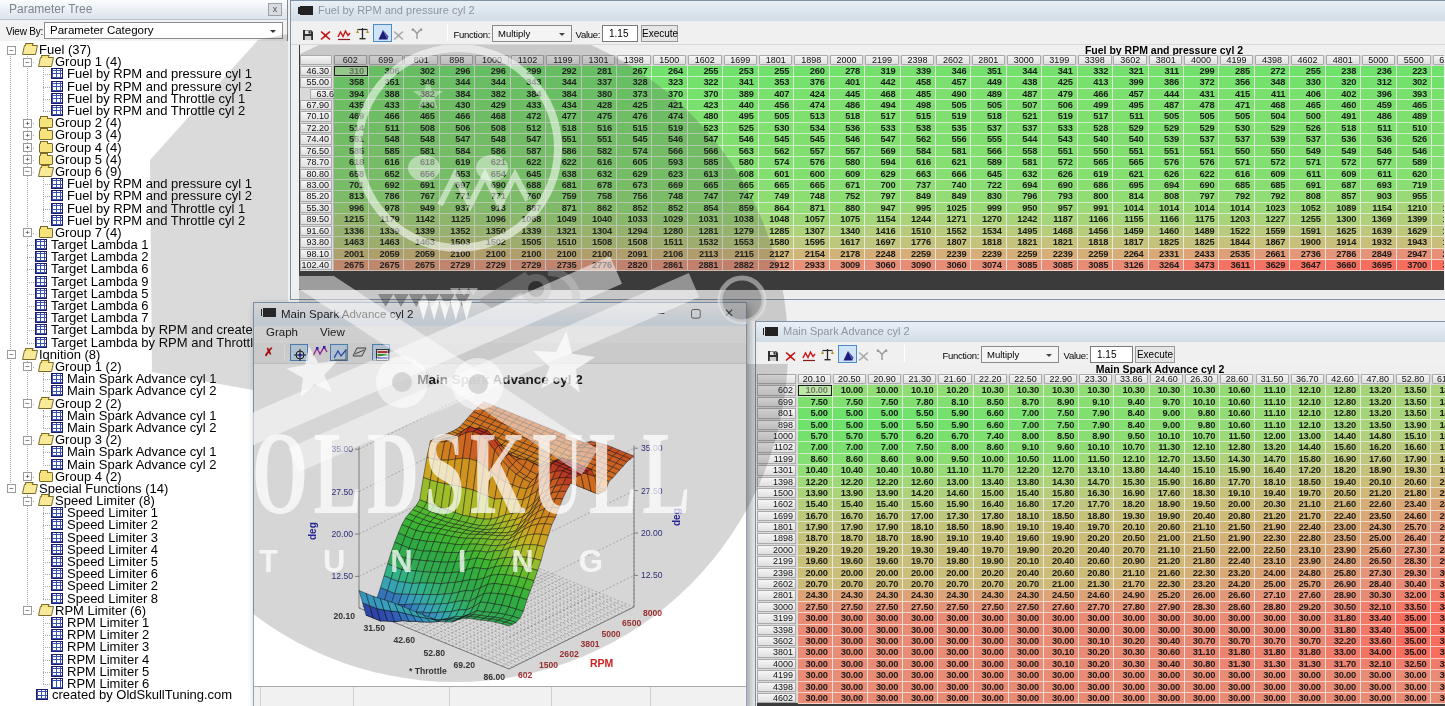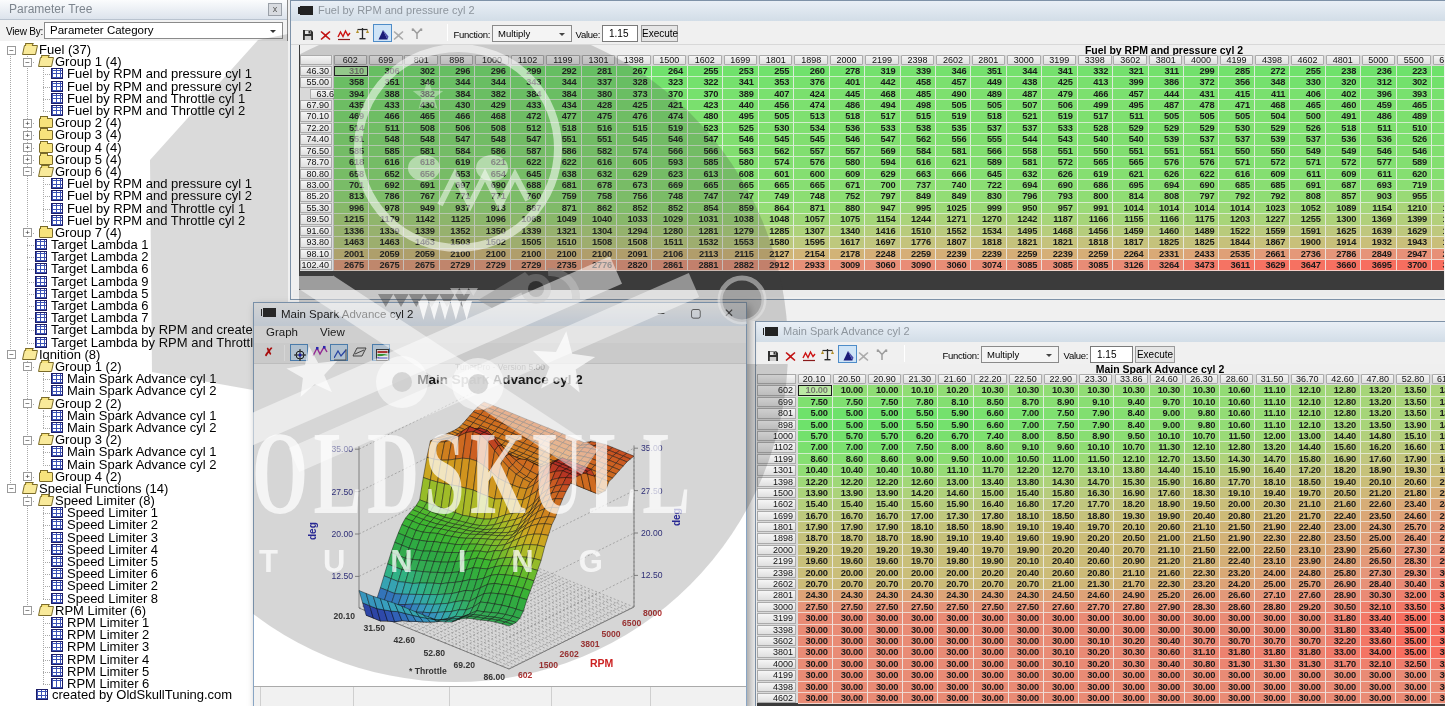--- a/index.html
+++ b/index.html
@@ -202,21 +202,21 @@
           <span class="tl" style="left:55px;">Group 4 (4)</span>
         </div>
 <div style="position:absolute;left:0;top:112.7px;width:283px;height:12px;">
           <span class="exp" style="left:23px;">+</span>
           <span class="fold" style="left:39px;"></span>
           <span class="tl" style="left:55px;">Group 5 (4)</span>
         </div>
 <div style="position:absolute;left:0;top:124.9px;width:283px;height:12px;">
           <span class="exp" style="left:23px;">−</span>
           <span class="fold open" style="left:39px;"></span>
-          <span class="tl" style="left:55px;">Group 6 (4)</span>
+          <span class="tl" style="left:55px;">Group 6 (9)</span>
         </div>
 <div style="position:absolute;left:0;top:137.1px;width:283px;height:12px;">
           <span class="grid" style="left:51px;"></span>
           <span class="tl" style="left:67px;">Fuel by RPM and pressure cyl 1</span>
         </div>
 <div style="position:absolute;left:0;top:149.3px;width:283px;height:12px;">
           <span class="grid" style="left:51px;"></span>
           <span class="tl" style="left:67px;">Fuel by RPM and pressure cyl 2</span>
         </div>
 <div style="position:absolute;left:0;top:161.5px;width:283px;height:12px;">
@@ -680,21 +680,20 @@
             <line x1="3" y1="9" x2="12" y2="5" stroke="#444" stroke-width="1"></line>
           </svg></span>
   <span class="tbox" style="left:118px;top:1px;width:18px;height:17px;"><svg width="13" height="12" viewBox="0 0 13 12">
             <rect x="0.5" y="0.5" width="12" height="11" fill="#fff" stroke="#333" stroke-width="1"></rect>
             <rect x="1.5" y="2" width="10" height="2" fill="#cc3333"></rect>
             <rect x="1.5" y="5" width="10" height="2" fill="#33aa33"></rect>
             <rect x="1.5" y="8" width="10" height="2" fill="#3333cc"></rect>
           </svg></span>
  </div>
  <div id="gplot">
-  <div id="gver">TunerPro - Version 5.00</div>
   <div id="gtitle">Main Spark Advance cyl 2</div>
  </div>
 <svg width="494" height="383" viewBox="0 0 494 383" style="position:absolute;left:0;top:0;">
         <line x1="105.0" y1="305.0" x2="255.0" y2="366.0" stroke="#999" stroke-width="0.6" stroke-dasharray="2,2" fill="none"></line>
 <line x1="108.6" y1="303.2" x2="258.6" y2="364.2" stroke="#999" stroke-width="0.6" stroke-dasharray="2,2" fill="none"></line>
 <line x1="112.1" y1="301.5" x2="262.1" y2="362.5" stroke="#999" stroke-width="0.6" stroke-dasharray="2,2" fill="none"></line>
 <line x1="115.7" y1="299.7" x2="265.7" y2="360.7" stroke="#999" stroke-width="0.6" stroke-dasharray="2,2" fill="none"></line>
 <line x1="119.3" y1="297.9" x2="269.3" y2="358.9" stroke="#999" stroke-width="0.6" stroke-dasharray="2,2" fill="none"></line>
 <line x1="122.9" y1="296.1" x2="272.9" y2="357.1" stroke="#999" stroke-width="0.6" stroke-dasharray="2,2" fill="none"></line>
 <line x1="126.4" y1="294.4" x2="276.4" y2="355.4" stroke="#999" stroke-width="0.6" stroke-dasharray="2,2" fill="none"></line>

